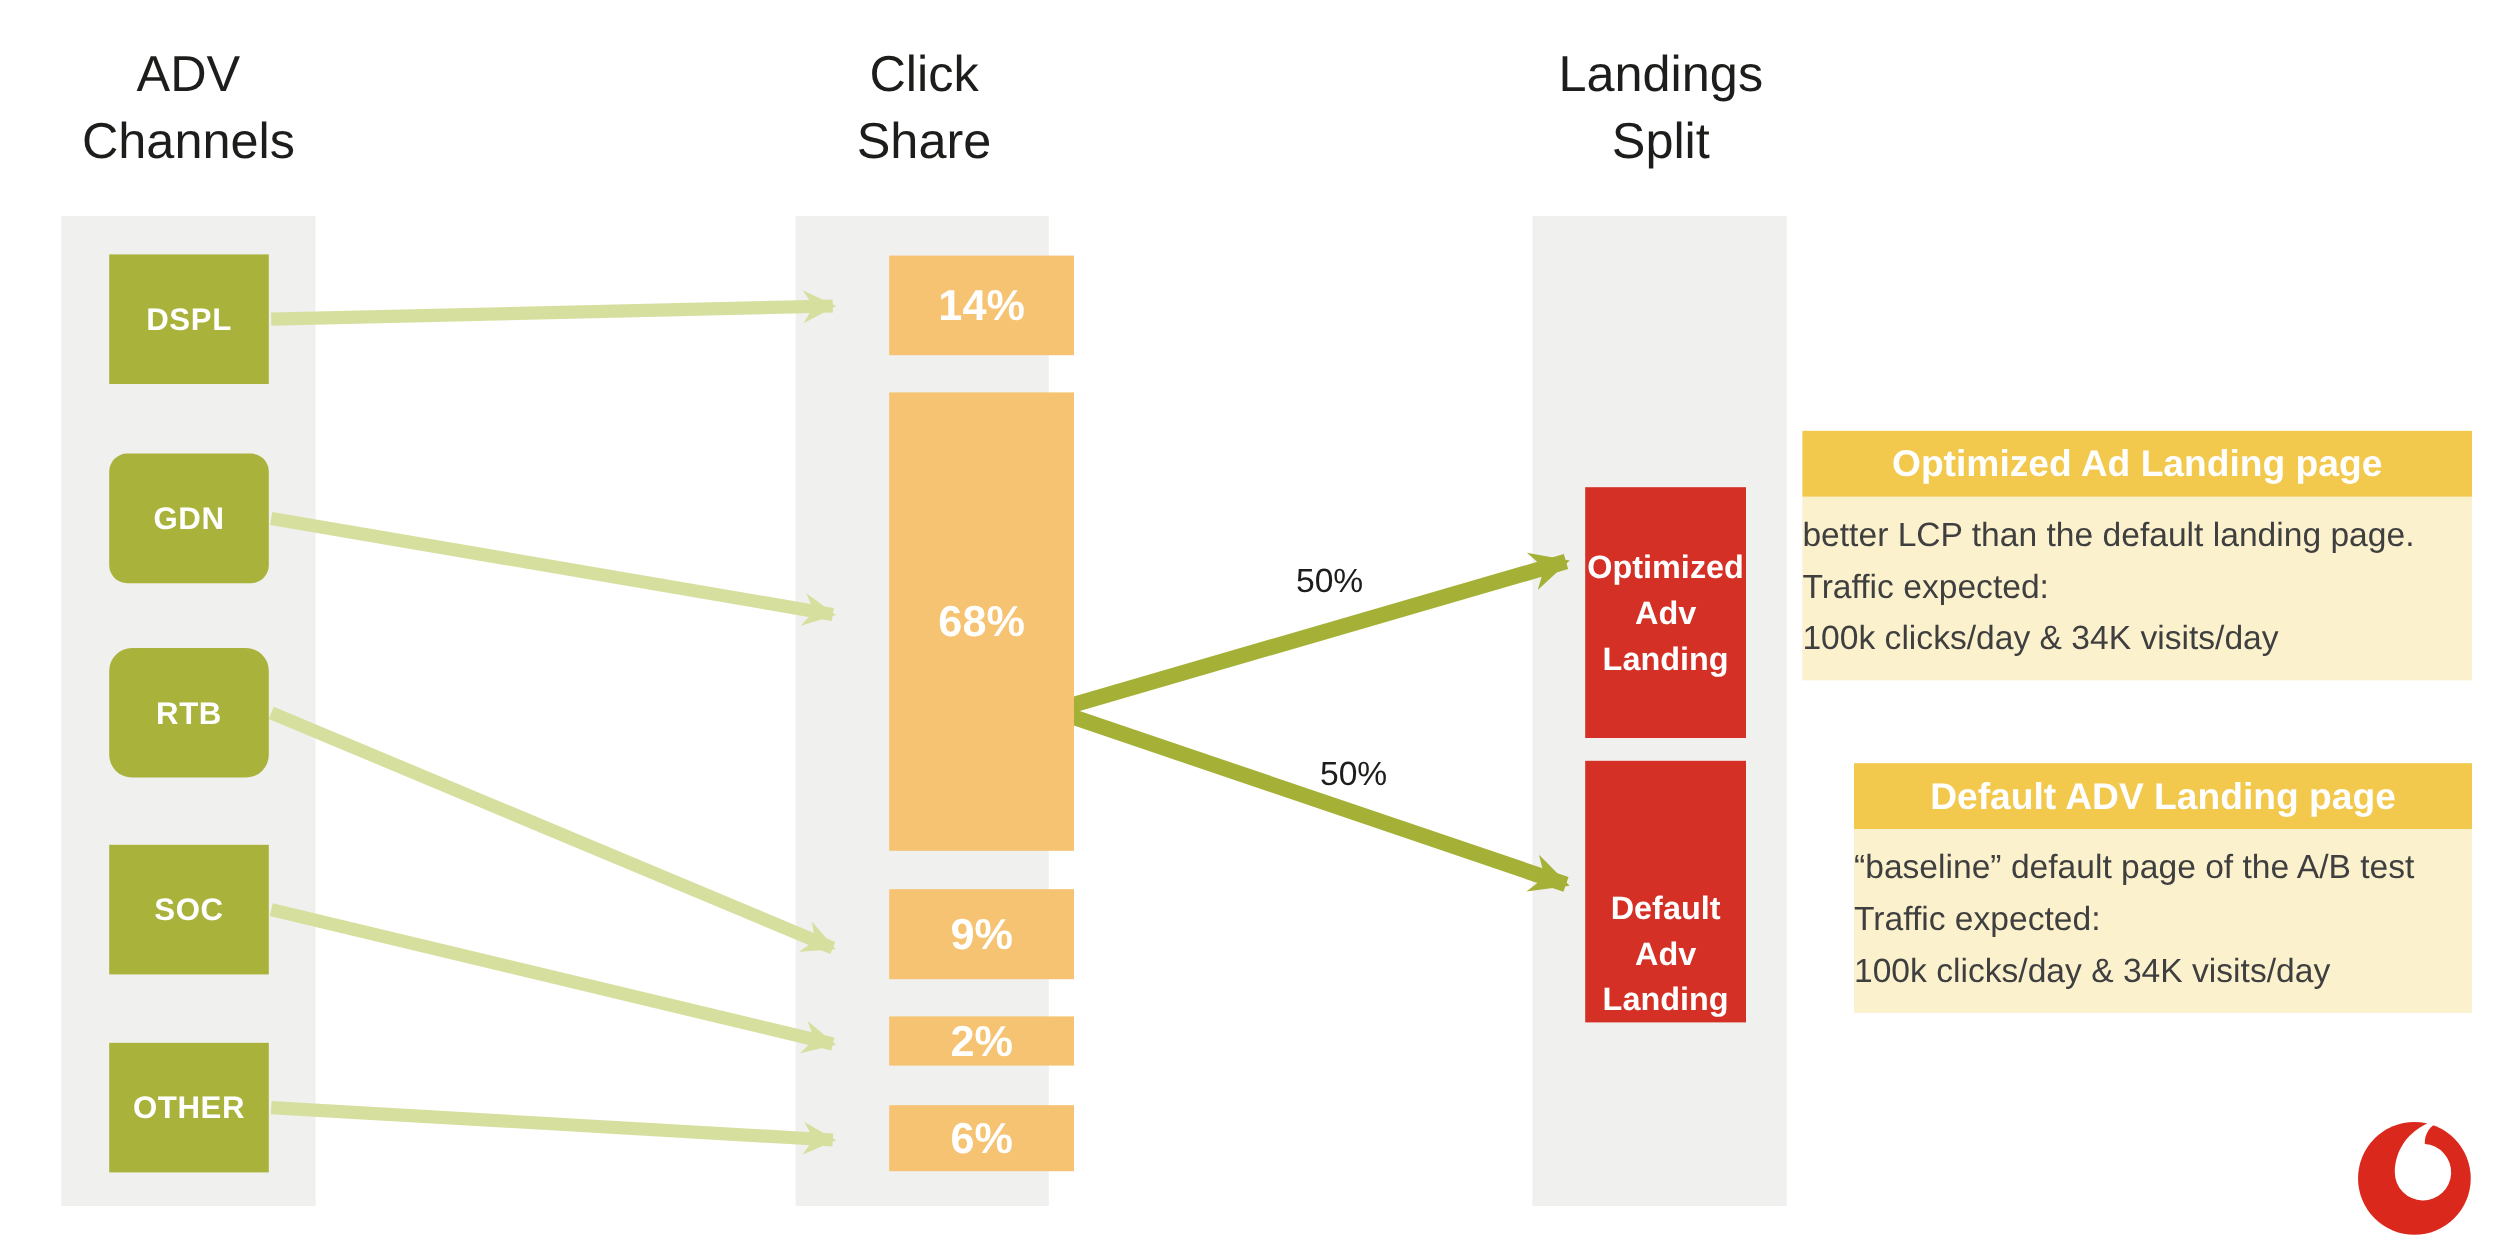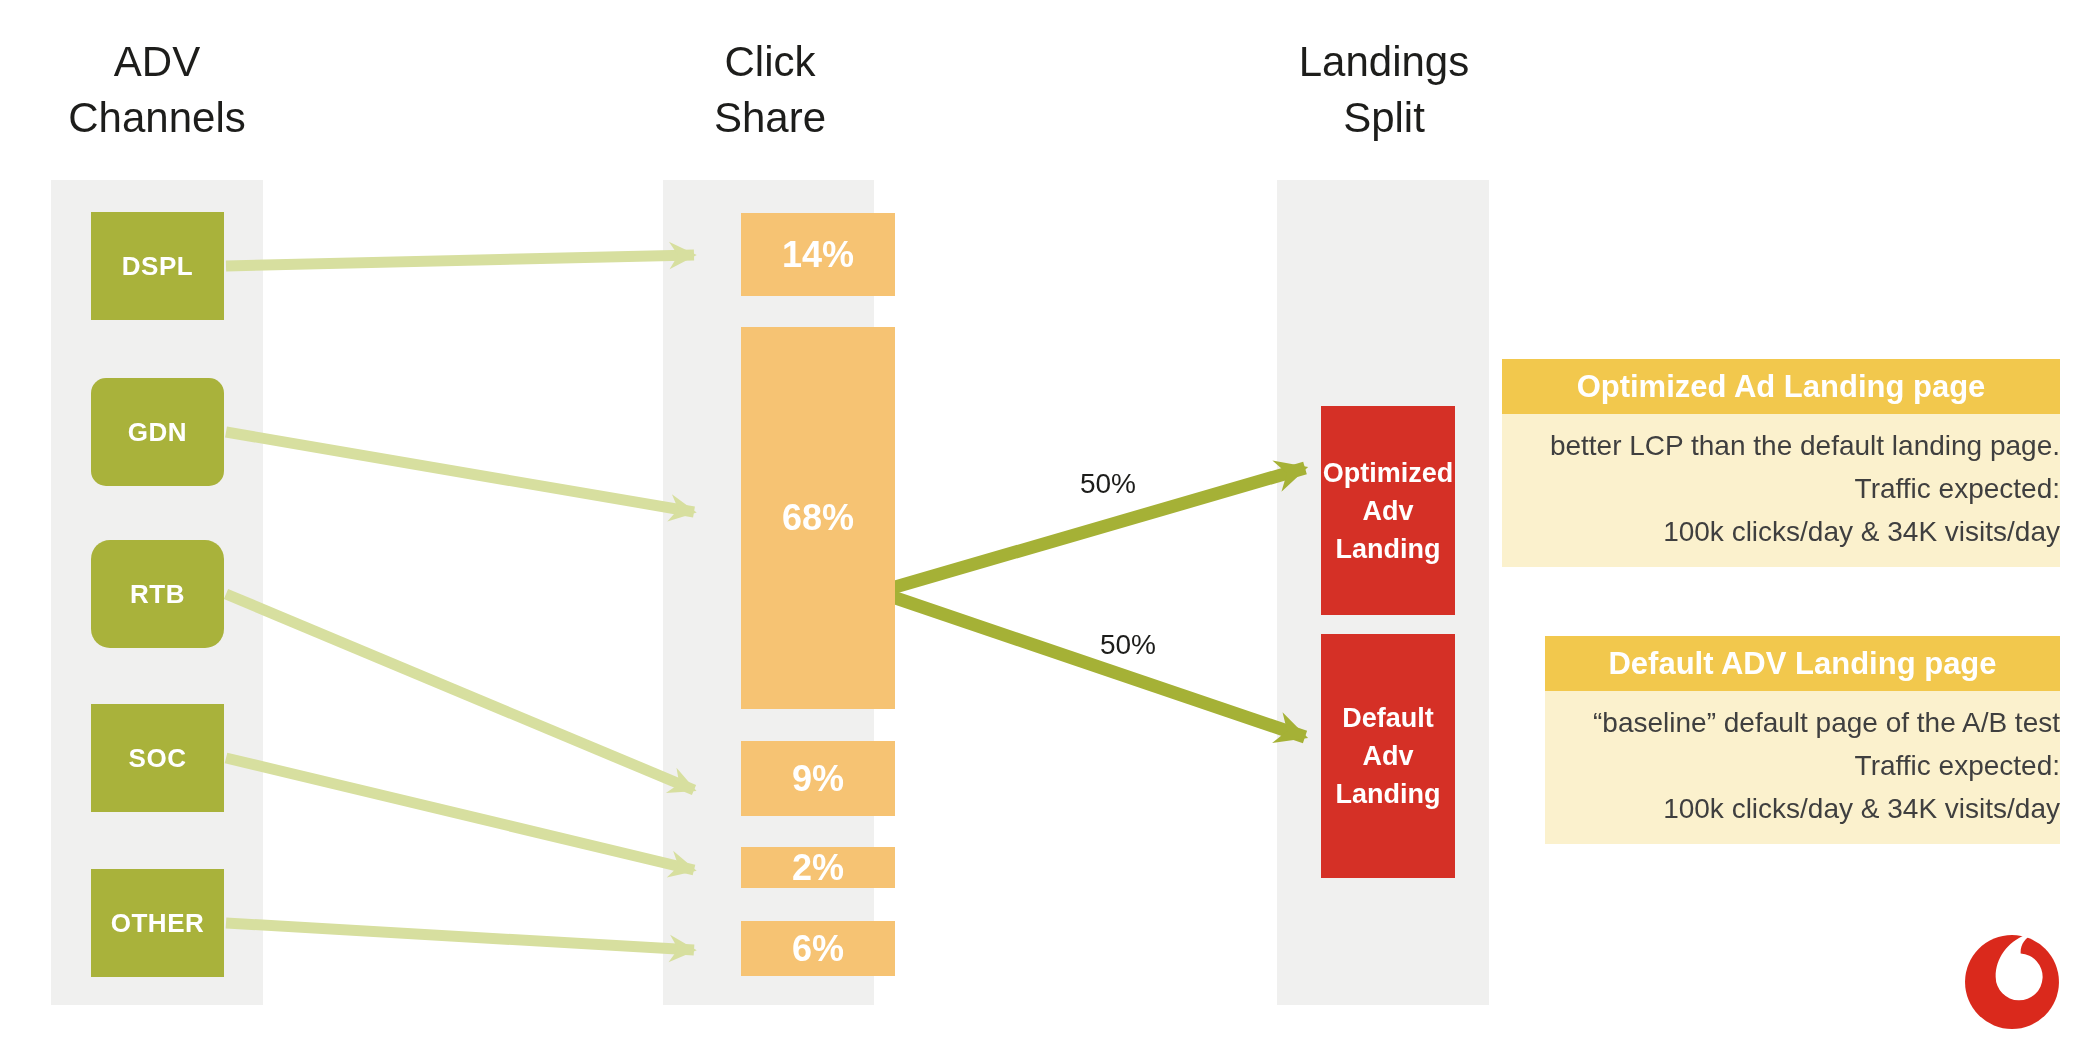--- a/index.html
+++ b/index.html
@@ -40,21 +40,21 @@
     color:var(--title-text);font-size:28px;font-weight:500;
   }
   .card{position:absolute;left:1502px;width:558px;}
   .card-header{
     height:55px;background:var(--card-header-yellow);color:#fff;
     display:flex;align-items:center;justify-content:center;
     font-size:31px;font-weight:bold;
   }
   .card-body{
     height:153px;background:var(--card-body-yellow);color:var(--card-text);
-    font-size:28px;line-height:43px;text-align:right;padding-top:10px;
+    font-size:28px;line-height:43px;text-align:left;padding-top:10px;
   }
   svg.overlay{position:absolute;left:0;top:0;pointer-events:none;}
   .arrow-light{stroke:var(--arrow-light);stroke-width:11;fill:none;}
   .arrow-dark{stroke:var(--arrow-dark);stroke-width:13;fill:none;}
   .mk-light{fill:var(--arrow-light);}
   .mk-dark{fill:var(--arrow-dark);}
   .logo-disc{fill:var(--logo-red);}
   .logo-comma{fill:#ffffff;}
 </style>
 </head>
@@ -132,21 +132,21 @@
   <div class="split-label" style="left:1108px;top:468px;">50%</div>
   <div class="split-label" style="left:1128px;top:629px;">50%</div>
 
   <div class="node landing" style="top:358px;height:209px;margin-top:48px;">
     <div>
       <div>Optimized</div>
       <div>Adv</div>
       <div>Landing</div>
     </div>
   </div>
-  <div class="node landing" style="top:634px;height:244px;">
+  <div class="node landing" style="top:634px;height:218px;align-items:flex-end;">
     <div>
       <div>Default</div>
       <div>Adv</div>
       <div>Landing</div>
     </div>
   </div>
 
   <div class="card" style="top:359px;">
     <div class="card-header">Optimized Ad Landing page</div>
     <div class="card-body">

